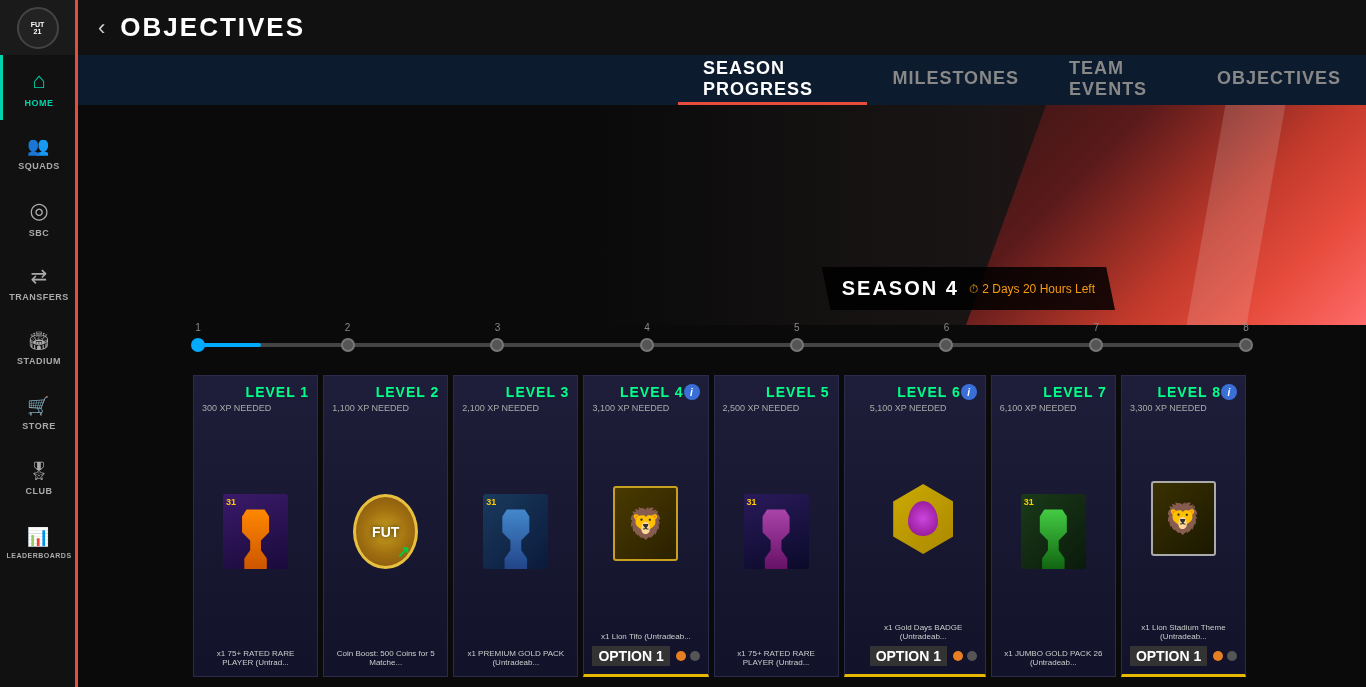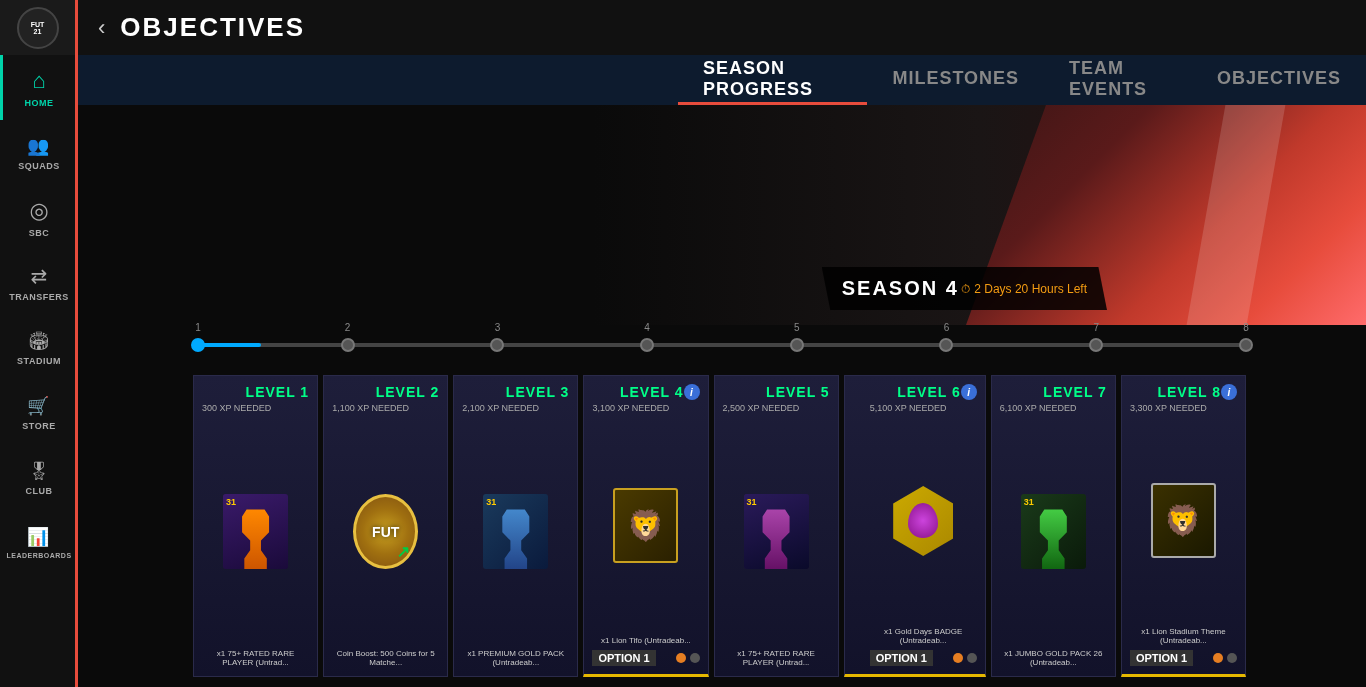--- a/index.html
+++ b/index.html
@@ -159,26 +159,26 @@
       right: 100px;
       top: 0;
       width: 60px;
       height: 100%;
       background: rgba(255,255,255,0.15);
       transform: skewX(-10deg);
     }
     .season-badge {
       position: absolute;
       bottom: 15px;
-      right: 259px;
+      right: 251px;
       background: rgba(0,0,0,0.85);
       padding: 10px 20px;
       display: flex;
       align-items: center;
-      gap: 2px;
+      gap: 10px;
       clip-path: polygon(0 0, 97% 0, 100% 100%, 3% 100%);
     }
     .season-badge-title {
       font-size: 20px;
       font-weight: 900;
       color: #fff;
       letter-spacing: 2px;
     }
     .season-timer {
       font-size: 12px;
@@ -345,21 +345,21 @@
       margin-top: 3px;
       line-height: 1.2;
     }
     .card-option {
       display: flex;
       align-items: center;
       justify-content: space-between;
       margin-top: 4px;
     }
     .option-label {
-      font-size: 11px;
+      font-size: 14px;
       font-weight: bold;
       color: #fff;
       background: #333;
       padding: 2px 6px;
     }
     .option-dots {
       display: flex;
       gap: 4px;
     }
     .dot-orange {

